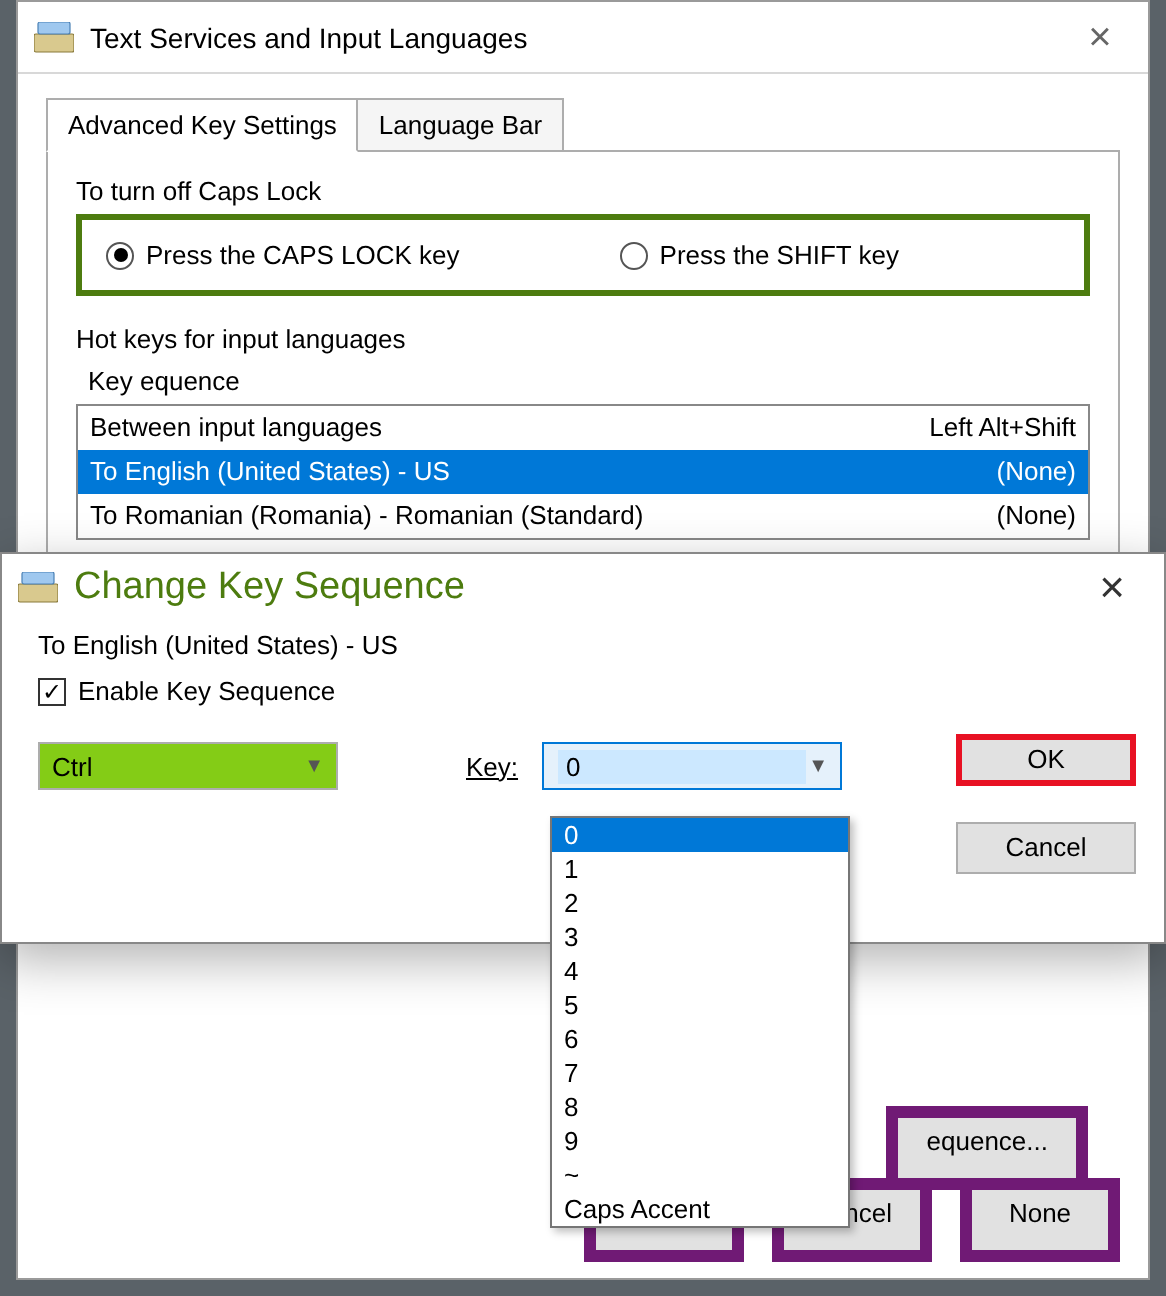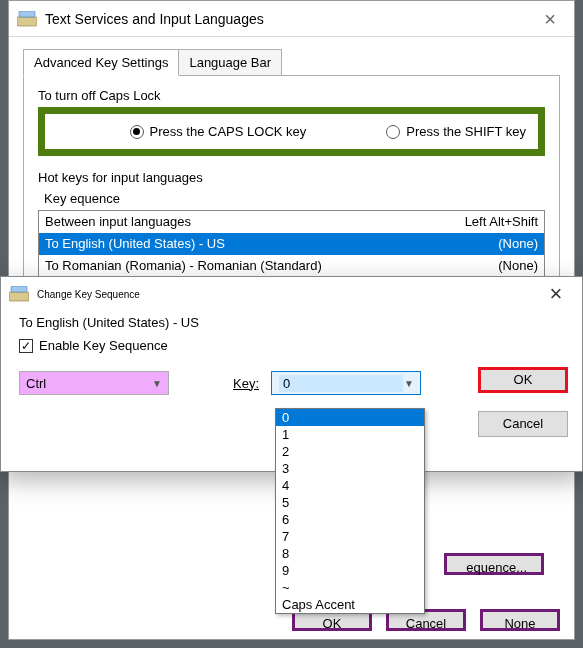--- a/index.html
+++ b/index.html
@@ -15,56 +15,56 @@
 .pd-body { padding: 12px 14px; }
 
 .tabs { display: flex; }
 .tab { padding: 5px 10px; font-size: 13px; border: 1px solid #adadad; background: #fff; position: relative; }
 .tab.inactive { border-bottom: 1px solid #adadad; background: #f5f5f5; }
 .tab.active { border-bottom: 1px solid #fff; z-index: 2; }
 .tab + .tab { margin-left: -1px; }
 .tab-content { border: 1px solid #adadad; margin-top: -1px; padding: 12px 14px; }
 
 .group-label { font-size: 13px; margin-bottom: 4px; }
-.group-box { border: 7px solid #4d7c0f; padding: 10px 12px; display: flex; gap: 80px; justify-content: flex-end; }
+.group-box { border: 3px solid #4d7c0f; padding: 10px 12px; display: flex; gap: 80px; }
 .radio-row { display: flex; align-items: center; gap: 6px; font-size: 13px; }
 .radio-circle { width: 14px; height: 14px; border: 1px solid #555; border-radius: 50%; display: flex; align-items: center; justify-content: center; }
 .radio-dot { width: 7px; height: 7px; background: #000; border-radius: 50%; }
 
 .hot-section { margin-top: 14px; }
 .list-header { display: flex; font-size: 13px; padding: 2px 6px; }
 .list-header .col-action { flex: 1; }
 .listbox { border: 1px solid #888; margin-top: 2px; }
 .list-row { display: flex; font-size: 13px; padding: 3px 6px; border-bottom: 1px solid transparent; }
 .list-row .col-action { flex: 1; }
 .list-row.selected { background: #0078d7; color: #fff; }
 
 .btm-row { position: absolute; right: 30px; top: 552px; }
-.btn { display: inline-block; min-width: 80px; height: 22px; border: 3px solid #701a75; background: #e1e1e1; font-size: 13px; text-align: center; line-height: 24px; padding: 0 14px; }
+.btn { display: inline-block; min-width: 80px; height: 42px; border: 6px solid #701a75; background: #e1e1e1; font-size: 13px; text-align: center; line-height: 24px; padding: 0 14px; }
 .btn + .btn { margin-left: 6px; }
 .btn.seq { min-width: 200px; }
 
 .btm-buttons { position: absolute; left: 0; right: 0; bottom: 8px; display: flex; justify-content: flex-end; gap: 8px; padding-right: 14px; }
 
 .sub-box { height: 90px; border: 1px solid #d6d6d6; margin: 10px 16px; }
 
 
 .child-dialog { position: absolute; left: 0; top: 276px; width: 583px; height: 196px; background: #fff; box-shadow: 0 8px 24px rgba(0,0,0,0.3); border: 1px solid #888; }
 .cd-titlebar { height: 34px; display: flex; align-items: center; padding: 0 4px 0 8px; }
 .cd-title-icon { width: 20px; height: 16px; margin-right: 8px; }
-.cd-title { font-size: 10px; color: #000000; flex: 1; }
+.cd-title { font-size: 19px; color: #4d7c0f; flex: 1; }
 .cd-close { width: 44px; text-align: center; font-size: 22px; color: #333; font-weight: 300; cursor: pointer; line-height: 1; }
 
 .cd-body { padding: 4px 18px; position: relative; }
 .cd-subtitle { font-size: 13px; margin-bottom: 8px; }
 .chk-row { display: flex; align-items: center; gap: 6px; font-size: 13px; margin-bottom: 18px; }
 .chk-box { width: 14px; height: 14px; border: 1px solid #333; display: flex; align-items: center; justify-content: center; font-size: 12px; line-height: 1; }
 
 .combo-row { display: flex; align-items: center; gap: 12px; }
-.combo { display: inline-flex; width: 150px; height: 24px; border: 1px solid #adadad; background: #f0abfc; align-items: center; padding: 0 6px; font-size: 13px; justify-content: space-between; }
+.combo { display: inline-flex; width: 150px; height: 24px; border: 1px solid #adadad; background: #84cc16; align-items: center; padding: 0 6px; font-size: 13px; justify-content: space-between; }
 .combo .chev { font-size: 10px; color: #555; }
 .combo.key { width: 150px; background: #e5f1fb; border: 1px solid #0078d7; }
 .combo.key .sel { background: #cce8ff; padding: 1px 4px; flex:1; margin: 1px; }
 .key-label { font-size: 13px; text-decoration: underline; }
 
 .ok-btn { position: absolute; right: 14px; top: 90px; width: 90px; height: 26px; border: 3px solid #e81123; background: #e1e1e1; font-size: 13px; text-align: center; line-height: 20px; cursor:pointer; }
 .cancel-btn { position: absolute; right: 14px; top: 134px; width: 90px; height: 26px; border: 1px solid #adadad; background: #e1e1e1; font-size: 13px; text-align: center; line-height: 24px; cursor:pointer; }
 
 
 .dropdown { position: absolute; left: 275px; top: 408px; width: 150px; background: #fff; border: 1px solid #767676; box-shadow: 2px 2px 4px rgba(0,0,0,0.25); z-index: 50; }

